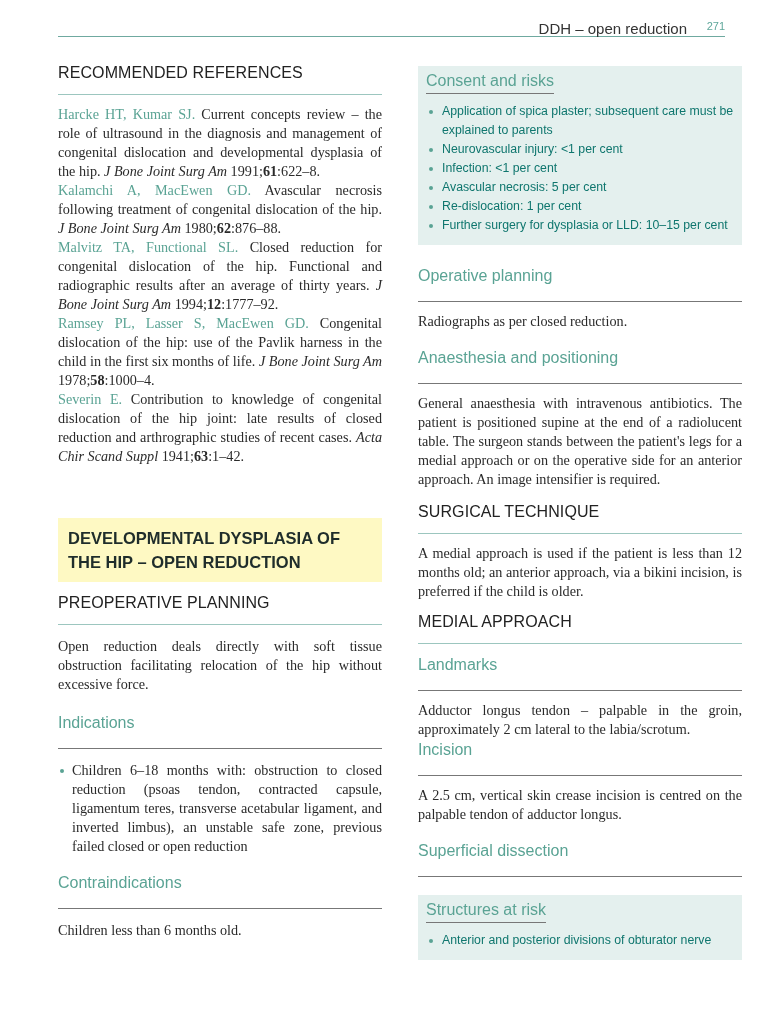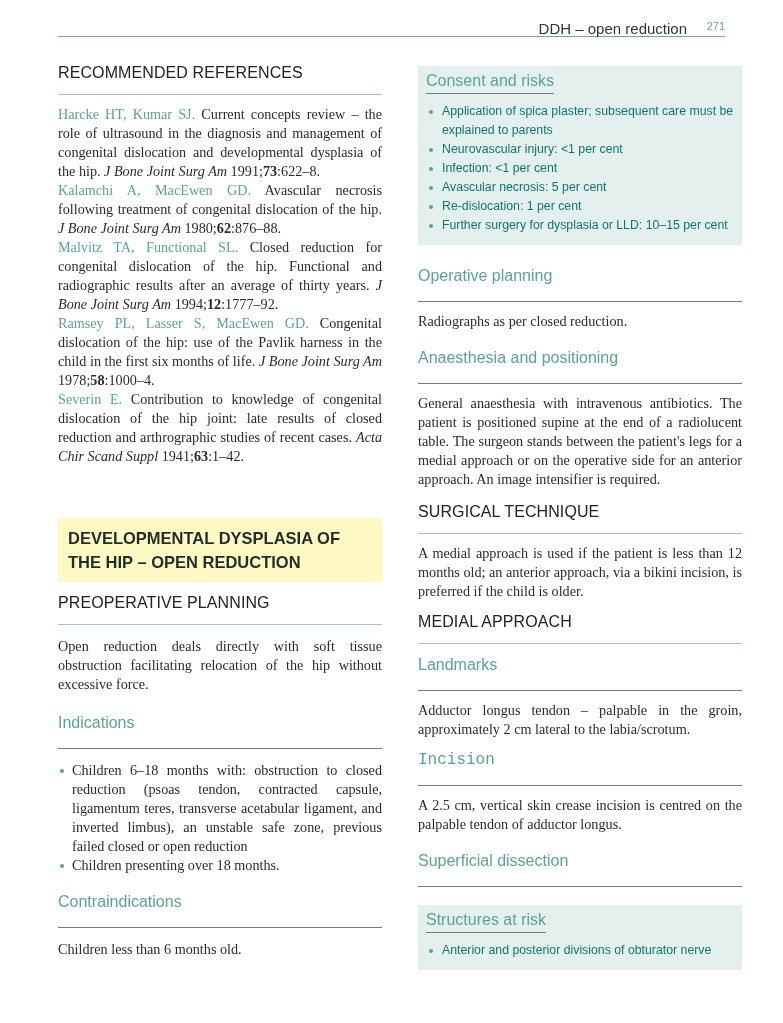--- a/index.html
+++ b/index.html
@@ -42,21 +42,21 @@
   <span class="rh-text">DDH – open reduction</span>
   <span class="rh-page">271</span>
 </div>
 
 <div class="col col-left">
 
   <h2 class="h-caps sans" style="margin-top:4px;">RECOMMENDED REFERENCES</h2>
 
   <div class="serif body-text" style="margin-top:10px;">
     <p class="ref">
-      <span class="author">Harcke HT, Kumar SJ.</span><span> Current concepts review – the role of ultrasound in the diagnosis and management of congenital dislocation and developmental dysplasia of the hip. </span><i>J Bone Joint Surg Am</i><span> 1991;</span><b>73</b><span>:622–8.</span>
+      <span class="author">Harcke HT, Kumar SJ.</span><span> Current concepts review – the role of ultrasound in the diagnosis and management of congenital dislocation and developmental dysplasia of the hip. </span><i>J Bone Joint Surg Am</i><span> 1991;</span><b>61</b><span>:622–8.</span>
     </p>
     <p class="ref">
       <span class="author">Kalamchi A, MacEwen GD.</span><span> Avascular necrosis following treatment of congenital dislocation of the hip. </span><i>J Bone Joint Surg Am</i><span> 1980;</span><b>62</b><span>:876–88.</span>
     </p>
     <p class="ref">
       <span class="author">Malvitz TA, Functional SL.</span><span> Closed reduction for congenital dislocation of the hip. Functional and radiographic results after an average of thirty years. </span><i>J Bone Joint Surg Am</i><span> 1994;</span><b>12</b><span>:1777–92.</span>
     </p>
     <p class="ref">
       <span class="author">Ramsey PL, Lasser S, MacEwen GD.</span><span> Congenital dislocation of the hip: use of the Pavlik harness in the child in the first six months of life. </span><i>J Bone Joint Surg Am</i><span> 1978;</span><b>58</b><span>:1000–4.</span>
     </p>
@@ -68,21 +68,20 @@
   <div class="title-box" style="margin-top:52px;">
     <h1 class="t sans">DEVELOPMENTAL DYSPLASIA OF THE HIP – OPEN REDUCTION</h1>
   </div>
 
   <h2 class="h-caps sans" style="margin-top:12px;">PREOPERATIVE PLANNING</h2>
   <p class="body-text serif" style="margin-top:12px;">Open reduction deals directly with soft tissue obstruction facilitating relocation of the hip without excessive force.</p>
 
   <h3 class="h-teal sans" style="margin-top:20px;">Indications</h3>
   <ul class="bullets serif" style="margin-top:12px;">
     <li>Children 6–18 months with: obstruction to closed reduction (psoas tendon, contracted capsule, ligamentum teres, transverse acetabular ligament, and inverted limbus), an unstable safe zone, previous failed closed or open reduction</li>
-    <li>Children presenting over 18 months.</li>
   </ul>
 
   <h3 class="h-teal sans" style="margin-top:18px;">Contraindications</h3>
   <p class="body-text serif" style="margin-top:12px;">Children less than 6 months old.</p>
 </div>
 
 <div class="col col-right" style="top:66px;">
 
   <div class="box sans">
     <h3 class="h-box">Consent and risks</h3>
@@ -103,21 +102,21 @@
   <p class="body-text serif" style="margin-top:10px;">General anaesthesia with intravenous antibiotics. The patient is positioned supine at the end of a radiolucent table. The surgeon stands between the patient's legs for a medial approach or on the operative side for an anterior approach. An image intensifier is required.</p>
 
   <h2 class="h-caps sans" style="margin-top:14px;">SURGICAL TECHNIQUE</h2>
   <p class="body-text serif" style="margin-top:10px;">A medial approach is used if the patient is less than 12 months old; an anterior approach, via a bikini incision, is preferred if the child is older.</p>
 
   <h2 class="h-caps sans" style="margin-top:12px;">MEDIAL APPROACH</h2>
 
   <h3 class="h-teal sans" style="margin-top:12px;">Landmarks</h3>
   <p class="body-text serif" style="margin-top:10px;">Adductor longus tendon – palpable in the groin, approximately 2 cm lateral to the labia/scrotum.</p>
 
-  <h3 class="h-teal sans" style="margin-top:12px;font-family:Liberation Mono, monospace;">Incision</h3>
+  <h3 class="h-teal sans" style="margin-top:2px;">Incision</h3>
   <p class="body-text serif" style="margin-top:10px;">A 2.5 cm, vertical skin crease incision is centred on the palpable tendon of adductor longus.</p>
 
   <h3 class="h-teal sans" style="margin-top:18px;">Superficial dissection</h3>
 
   <div class="box sans" style="margin-top:18px;">
     <h3 class="h-box">Structures at risk</h3>
     <ul>
       <li>Anterior and posterior divisions of obturator nerve</li>
     </ul>
   </div>

